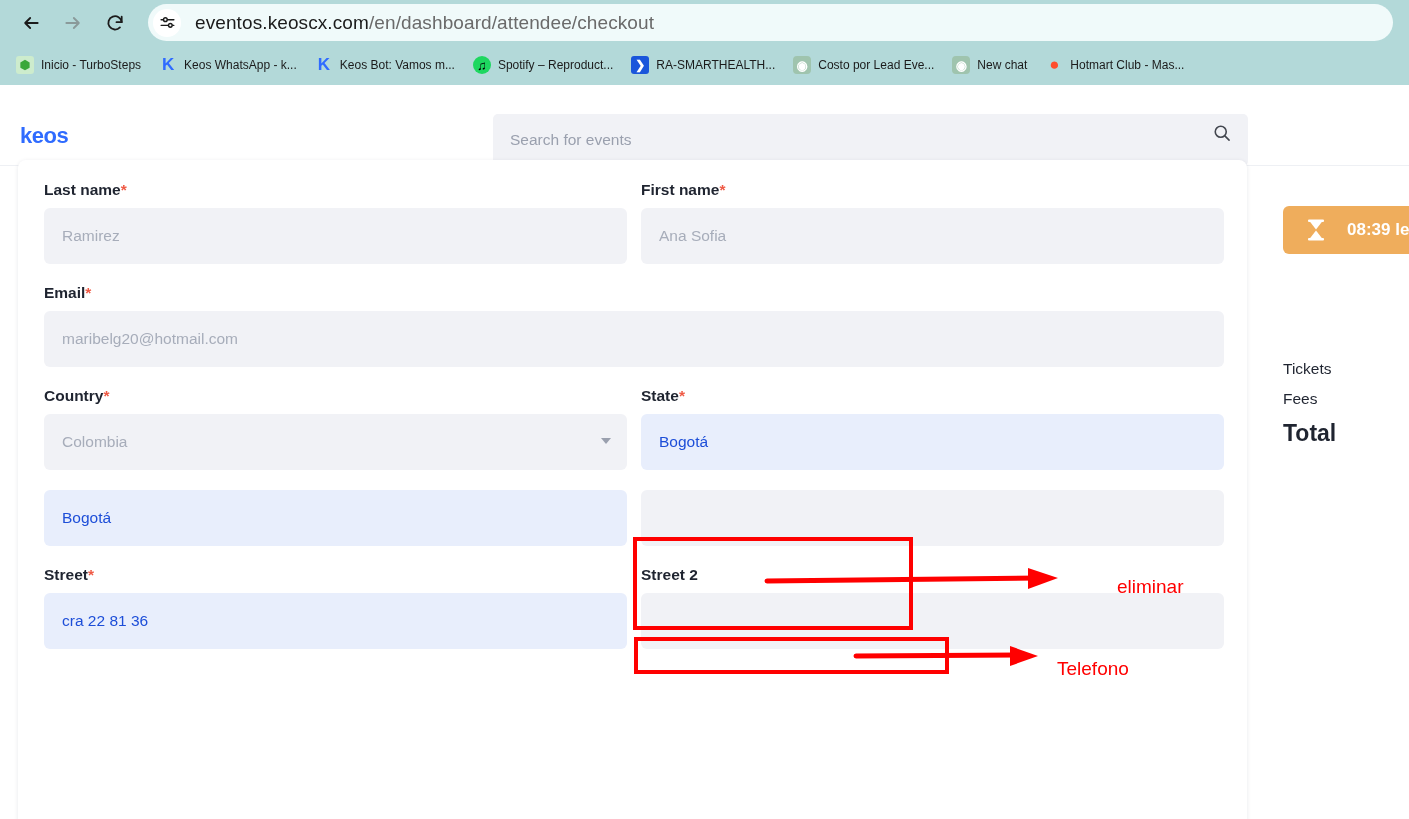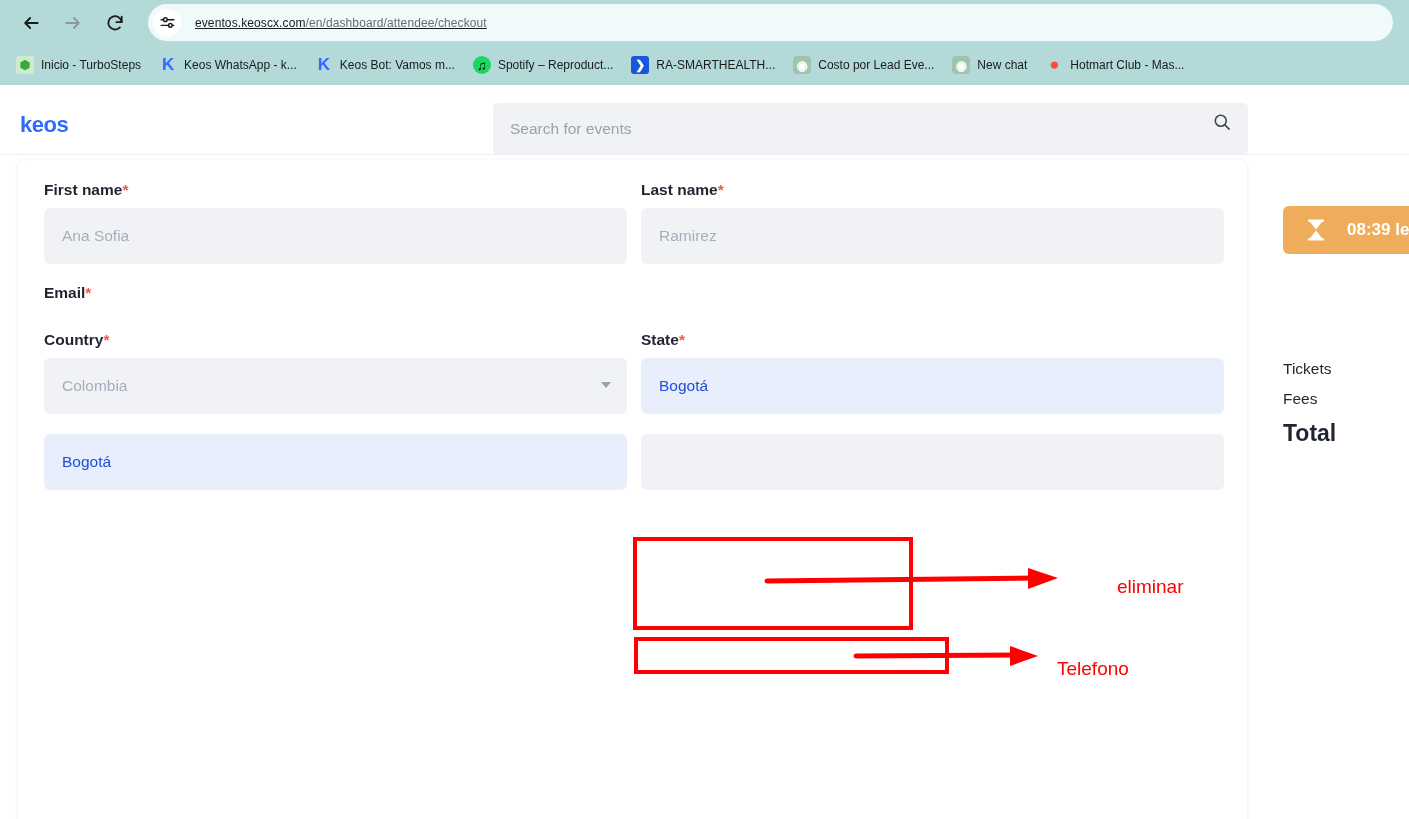--- a/index.html
+++ b/index.html
@@ -44,25 +44,24 @@
     width: 28px; height: 28px;
     margin-left: 5px;
     border-radius: 50%;
     background: #ffffff;
     display:flex; align-items:center; justify-content:center;
     flex: 0 0 auto;
     cursor: pointer;
   }
   #url-text {
     margin-left: 14px;
-    font-size: 12px;
+    font-size: 19px;
     color: #1b1b1b;
     white-space: nowrap;
     letter-spacing: .1px;
-    text-decoration: underline;
   }
   #url-text .path { color: #6a6a6a; }
 
   #bookmarks-bar {
     position: absolute; top: 45px; left: 0;
     width: 1409px; height: 40px;
     display: flex; align-items: center;
     padding-left: 10px;
   }
   .bookmark {
@@ -92,21 +91,21 @@
   .ico-hotmart { background:transparent; color:#ff4d2d; font-size:17px; }
 
   
   #page {
     position: absolute; top: 85px; left: 0;
     width: 1409px; height: 734px;
     background: #ffffff;
     overflow: hidden;
   }
   #site-header {
-    position: absolute; top: 0; left: 0;
+    position: absolute; top: 11px; left: 0;
     width: 1409px; height: 70px;
     background: #ffffff;
     border-bottom: 1px solid #eef0f4;
     text-align: right;
   }
   #brand-logo {
     position: absolute; left: 20px; top: 27px;
     font-size: 22px; font-weight: 700; color: #2f6bff;
     letter-spacing: -0.5px;
   }
@@ -330,34 +329,35 @@
         </svg>
       </span>
     </div>
   </div>
 
   <div id="checkout-card">
     <div id="form-grid">
 
       <div class="form-row">
         <div class="field">
+          <label class="field-label"><span>Last name</span><span class="req">*</span></label>
+          <div class="input-box placeholder">Ramirez</div>
+        </div>
+        <div class="field">
           <label class="field-label"><span>First name</span><span class="req">*</span></label>
           <div class="input-box placeholder">Ana Sofia</div>
-        </div>
-        <div class="field">
-          <label class="field-label"><span>Last name</span><span class="req">*</span></label>
-          <div class="input-box placeholder">Ramirez</div>
         </div>
       </div>
 
       <div class="spacer-8"></div>
 
       <div class="form-row">
         <div class="field full">
           <label class="field-label"><span>Email</span><span class="req">*</span></label>
+          <div class="input-box placeholder">maribelg20@hotmail.com</div>
         </div>
       </div>
 
       <div class="spacer-8"></div>
 
       <div class="form-row">
         <div class="field">
           <label class="field-label"><span>Country</span><span class="req">*</span></label>
           <div class="select-box">
             <div class="input-box placeholder">Colombia</div>
@@ -376,20 +376,30 @@
         <div class="field">
           <div class="input-box autofill">Bogotá</div>
         </div>
         <div class="field">
           <div class="input-box empty"></div>
         </div>
       </div>
 
       <div class="spacer-8"></div>
 
+      <div class="form-row">
+        <div class="field">
+          <label class="field-label"><span>Street</span><span class="req">*</span></label>
+          <div class="input-box autofill">cra 22 81 36</div>
+        </div>
+        <div class="field">
+          <label class="field-label">Street 2</label>
+          <div class="input-box empty"></div>
+        </div>
+      </div>
 
     </div>
   </div>
 
   <div id="summary-panel">
     <div id="timer-badge">
       <svg width="22" height="24" viewBox="0 0 22 24">
         <rect x="3" y="1.5" width="16" height="2.6" rx="1" fill="#ffffff"></rect>
         <rect x="3" y="19.9" width="16" height="2.6" rx="1" fill="#ffffff"></rect>
         <path d="M5.2 4.1h11.6L11 11.6 5.2 4.1z" fill="#ffffff"></path>

